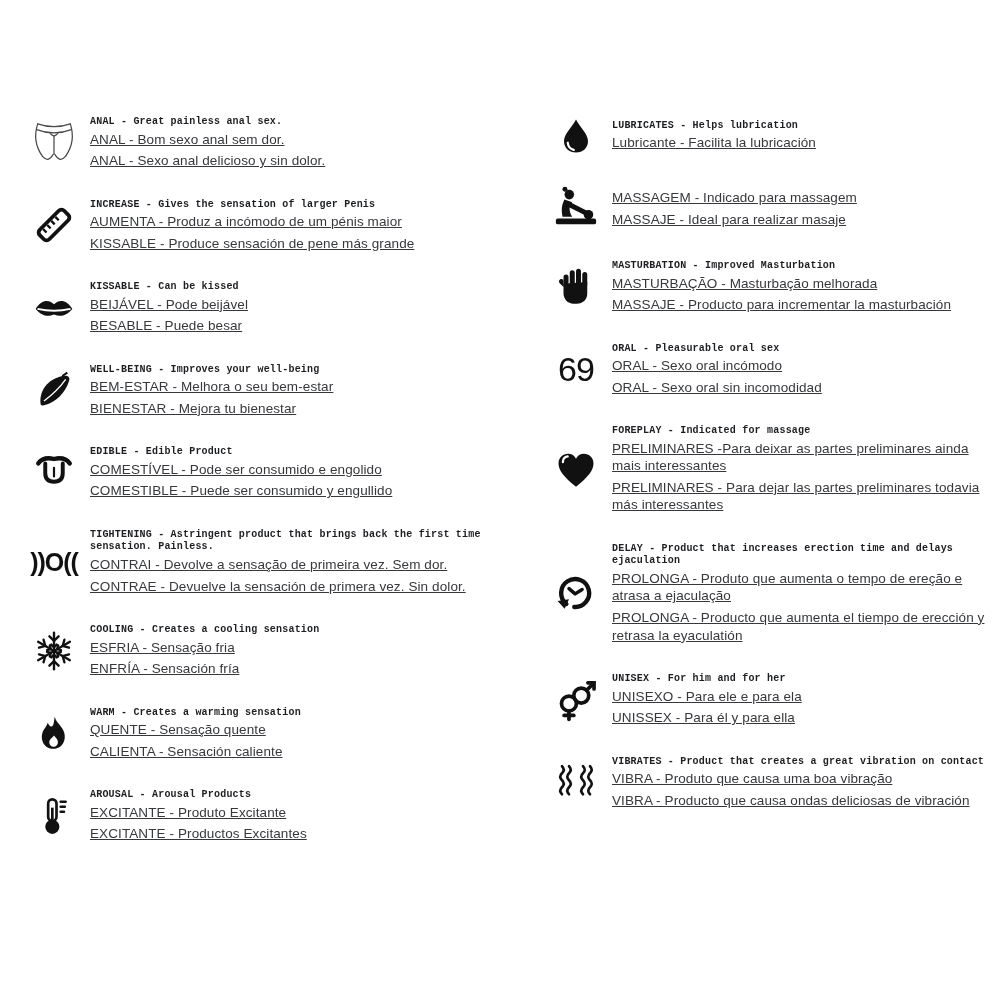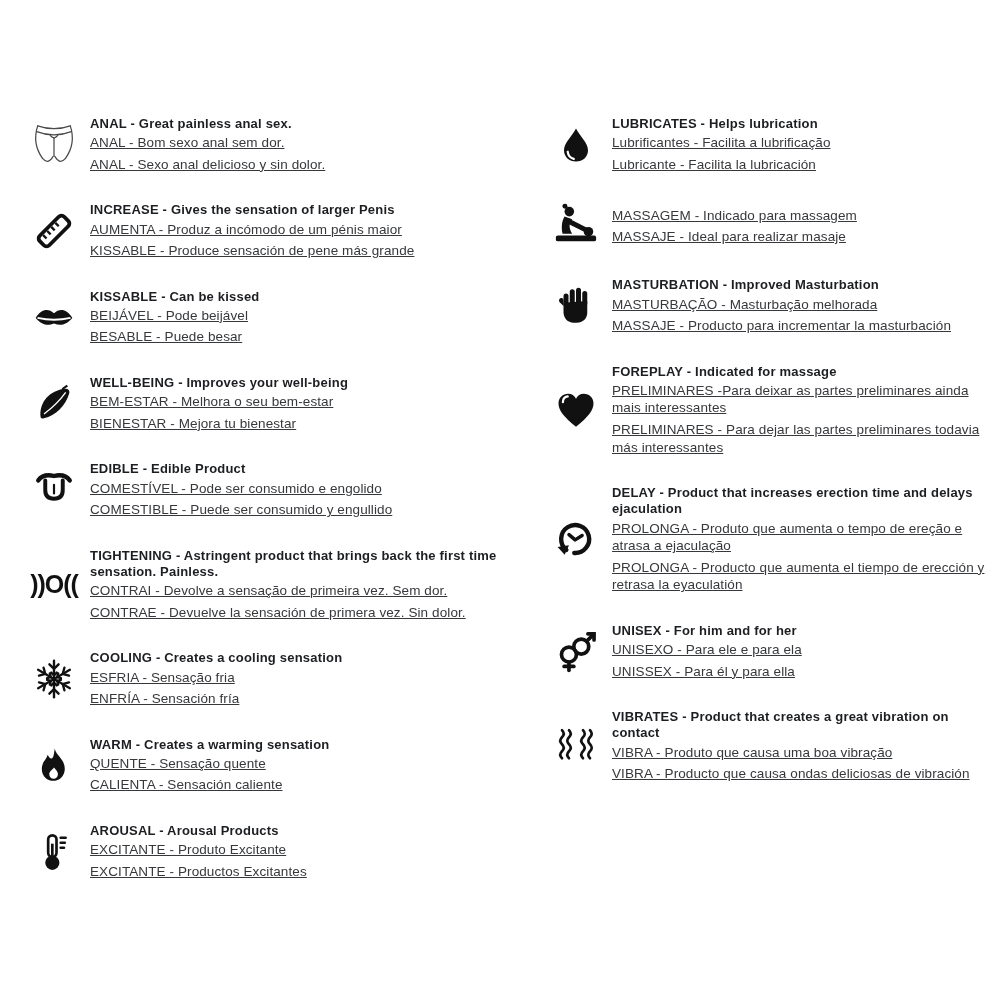--- a/index.html
+++ b/index.html
@@ -4,21 +4,21 @@
 <style>
   html,body{margin:0;padding:0;background:#ffffff;}
   .page{position:relative;width:1000px;height:1000px;background:#ffffff;
         font-family:"Liberation Sans",sans-serif;color:#1f2124;overflow:hidden;}
   .col{position:absolute;top:116px;display:flex;flex-direction:column;row-gap:29px;}
   .col-left{left:26px;width:472px;}
   .col-right{left:548px;width:452px;}
   .entry{display:flex;align-items:center;column-gap:8px;}
   .icon-cell{flex:0 0 56px;display:flex;justify-content:center;align-items:center;}
   .text-cell{flex:1;min-width:0;}
-  .title{font-weight:bold;font-size:13px;line-height:1.25;color:#1c1e21;letter-spacing:.2px;}
+  .title{font-weight:bold;font-size:10px;line-height:1.25;color:#1c1e21;letter-spacing:.2px;font-family:Liberation Mono, monospace;}
   .sub{font-size:13.5px;line-height:1.3;color:#36383b;margin-top:2px;letter-spacing:.1px;text-decoration:underline;}
   .sub + .sub{margin-top:4px;}
   .icon-text{font-weight:800;font-size:25px;letter-spacing:-1px;color:#111;white-space:nowrap;}
   .icon-text.oral{font-weight:400;font-size:34px;letter-spacing:-1px;}
   svg{display:block;}
 </style>
 </head>
 <body>
 
 <div class="page">
@@ -190,21 +190,20 @@
 
     <div class="entry">
       <div class="icon-cell">
         <svg viewBox="0 0 48 48" width="36" height="40">
           <path fill="#111" d="M24,2 C29,12 40,21 40,31 C40,40 33,46 24,46 C15,46 8,40 8,31 C8,21 19,12 24,2 Z"></path>
           <path d="M13,33 C13.5,38 17,41.5 21,42.5" stroke="#fff" stroke-width="3" fill="none" stroke-linecap="round"></path>
         </svg>
       </div>
       <div class="text-cell">
         <div class="title">LUBRICATES - Helps lubrication</div>
-        <div class="sub">Lubrificantes - Facilita a lubrificação</div>
         <div class="sub">Lubricante - Facilita la lubricación</div>
       </div>
     </div>
 
     <div class="entry">
       <div class="icon-cell">
         <svg viewBox="0 0 48 48" width="46" height="46">
           <g fill="#111">
             <circle cx="17" cy="10" r="5"></circle>
               <circle cx="12.5" cy="4.5" r="2.6"></circle>
@@ -234,20 +233,30 @@
           </g>
         </svg>
       </div>
       <div class="text-cell">
         <div class="title">MASTURBATION - Improved Masturbation</div>
         <div class="sub">MASTURBAÇÃO - Masturbação melhorada</div>
         <div class="sub">MASSAJE - Producto para incrementar la masturbación</div>
       </div>
     </div>
 
+    <div class="entry">
+      <div class="icon-cell">
+        <span class="icon-text oral">69</span>
+      </div>
+      <div class="text-cell">
+        <div class="title">ORAL - Pleasurable oral sex</div>
+        <div class="sub">ORAL - Sexo oral incómodo</div>
+        <div class="sub">ORAL - Sexo oral sin incomodidad</div>
+      </div>
+    </div>
 
     <div class="entry">
       <div class="icon-cell">
         <svg viewBox="0 0 48 48" width="42" height="42">
           <path fill="#111" d="M24,43 C10,32 4,24 4,16.5 C4,10 9,5.5 15,5.5 C19,5.5 22.5,7.8 24,11 C25.5,7.8 29,5.5 33,5.5 C39,5.5 44,10 44,16.5 C44,24 38,32 24,43 Z"></path>
           <path d="M9,15 C9,11.5 11.5,9 14.5,8.5" stroke="#fff" stroke-width="2.6" fill="none" stroke-linecap="round"></path>
         </svg>
       </div>
       <div class="text-cell">
         <div class="title">FOREPLAY - Indicated for massage</div>

